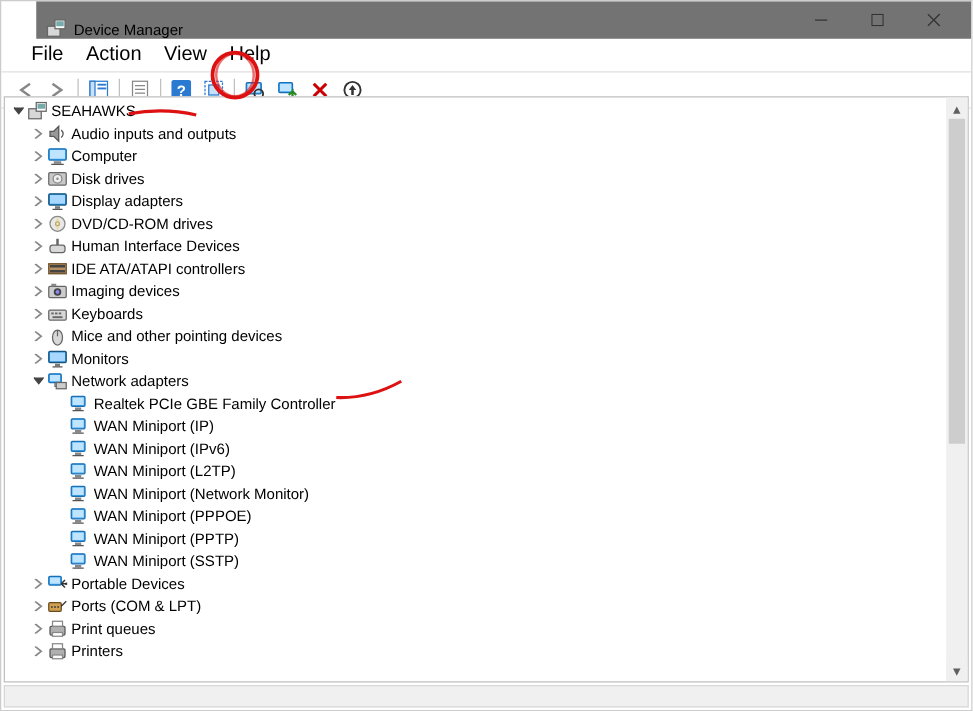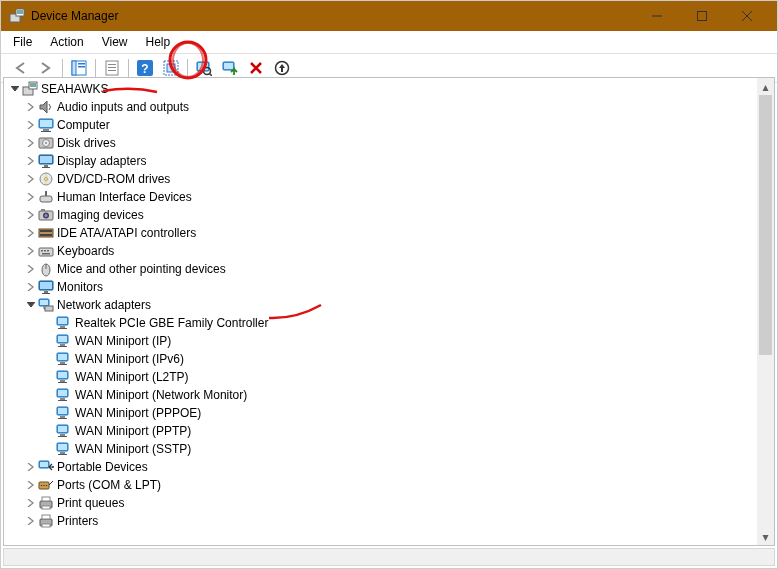--- a/index.html
+++ b/index.html
@@ -11,38 +11,39 @@
     color: #000;
     width: 778px;
     height: 569px;
     overflow: hidden;
     border: 1px solid #ccc;
     position: relative;
   }
   .titlebar {
     height: 30px;
     display: flex;
-    align-items: center;
+    align-items: flex-end;
     padding: 0 8px;
-    background: #a16207;
+    background: #737373;
+    margin-left: 28px;
   }
   .titlebar .app-icon { width: 16px; height: 16px; margin-right: 6px; }
   .titlebar .title { flex: 1; font-size: 12px; }
   .win-controls { display: flex; gap: 0; }
   .win-btn {
     width: 45px; height: 30px;
     display: flex; align-items: center; justify-content: center;
     color: #555;
   }
   .win-btn svg { width: 10px; height: 10px; }
   .menubar {
     display: flex;
     gap: 2px;
-    padding: 2px 4px;
-    font-size: 12px;
+    padding: 2px 16px;
+    font-size: 16px;
     align-items: center;
   }
   .menubar .mi { padding: 2px 8px; }
   .toolbar {
     display: flex;
     align-items: center;
     padding: 3px 6px;
     border-top: 1px solid #e0e0e0;
     border-bottom: 1px solid #e0e0e0;
     gap: 0;
@@ -449,36 +450,36 @@
       </div>
 
       <div class="row">
         <span class="indent" style="width:16px"></span>
         <span class="twisty">
             <svg viewBox="0 0 8 8">
               <use href="#chev-right"></use>
             </svg>
           </span>
         <svg class="ic" viewBox="0 0 16 16">
+            <use href="#i-ide"></use>
+          </svg>
+        <span class="lbl">IDE ATA/ATAPI controllers</span>
+      </div>
+
+      <div class="row">
+        <span class="indent" style="width:16px"></span>
+        <span class="twisty">
+            <svg viewBox="0 0 8 8">
+              <use href="#chev-right"></use>
+            </svg>
+          </span>
+        <svg class="ic" viewBox="0 0 16 16">
             <use href="#i-camera"></use>
           </svg>
         <span class="lbl">Imaging devices</span>
-      </div>
-
-      <div class="row">
-        <span class="indent" style="width:16px"></span>
-        <span class="twisty">
-            <svg viewBox="0 0 8 8">
-              <use href="#chev-right"></use>
-            </svg>
-          </span>
-        <svg class="ic" viewBox="0 0 16 16">
-            <use href="#i-ide"></use>
-          </svg>
-        <span class="lbl">IDE ATA/ATAPI controllers</span>
       </div>
 
       <div class="row">
         <span class="indent" style="width:16px"></span>
         <span class="twisty">
             <svg viewBox="0 0 8 8">
               <use href="#chev-right"></use>
             </svg>
           </span>
         <svg class="ic" viewBox="0 0 16 16">

